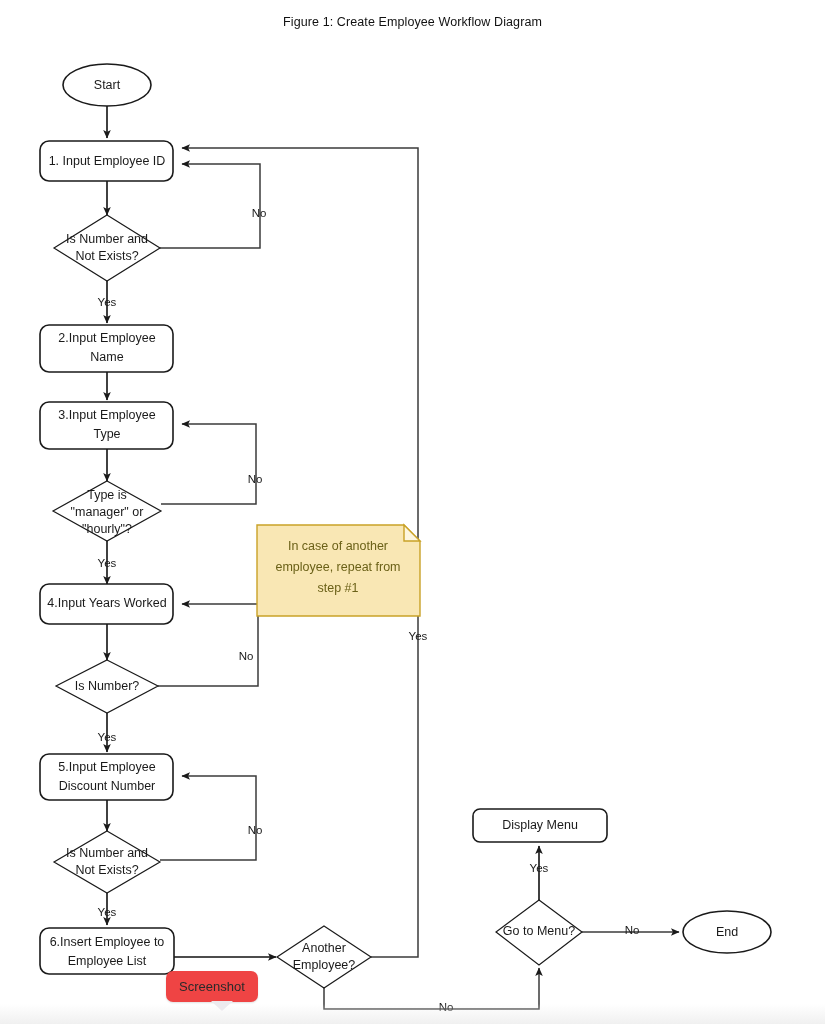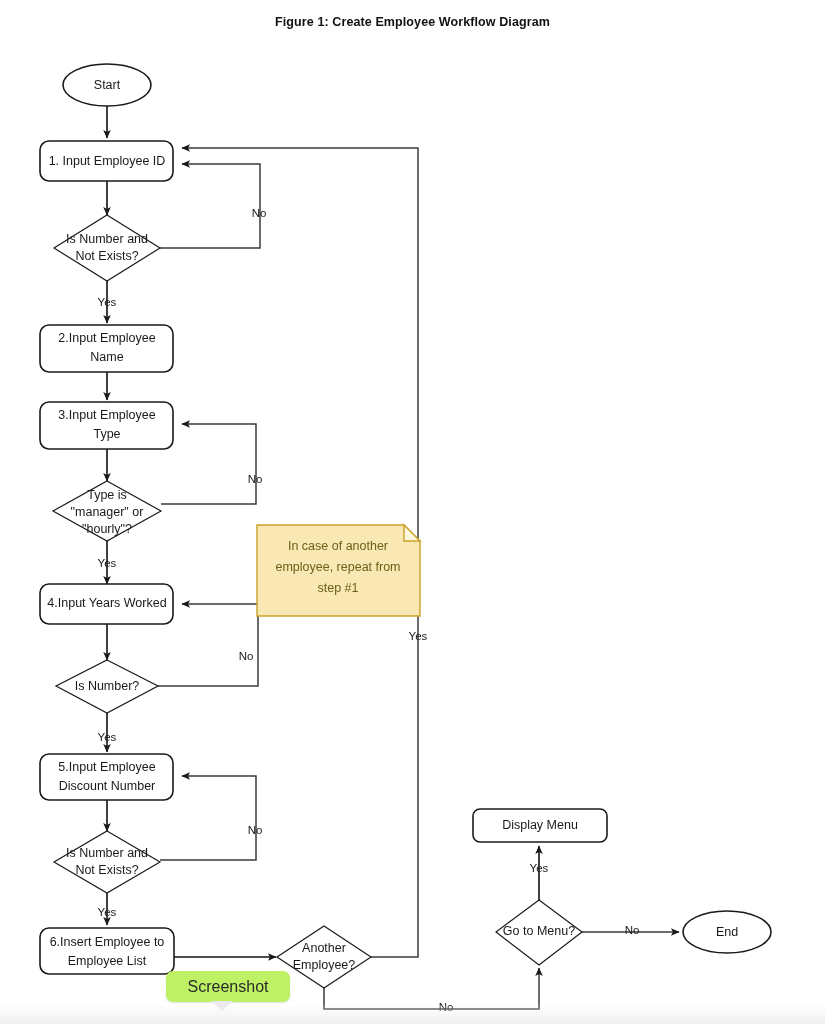--- a/index.html
+++ b/index.html
@@ -16,21 +16,21 @@
     font-family: "Liberation Sans", sans-serif;
     color: #1a1a1a;
   }
   #figure-title {
     position: absolute;
     top: 15px;
     left: 0;
     width: 825px;
     text-align: center;
     font-size: 12.5px;
-    font-weight: bold;
+    font-weight: normal;
     color: #111111;
     letter-spacing: 0.1px;
   }
   #diagram-canvas {
     position: absolute;
     top: 0;
     left: 0;
   }
   .node-shape {
     fill: #ffffff;
@@ -80,28 +80,28 @@
     font-family: "Liberation Sans", sans-serif;
     font-size: 12.5px;
     fill: #6b6118;
     text-anchor: middle;
     dominant-baseline: middle;
   }
   #screenshot-tooltip {
     position: absolute;
     left: 166px;
     top: 971px;
-    width: 124px;
+    width: 92px;
     height: 31px;
-    background: #bef264;
+    background: #ef4444;
     border-radius: 7px;
     display: flex;
     align-items: center;
     justify-content: center;
-    font-size: 16px;
+    font-size: 13px;
     color: #2a2a2a;
     box-shadow: 0 1px 2px rgba(0,0,0,0.12);
   }
   #screenshot-tooltip-pointer {
     position: absolute;
     left: 211px;
     top: 1001px;
     width: 0;
     height: 0;
     border-left: 11px solid transparent;

